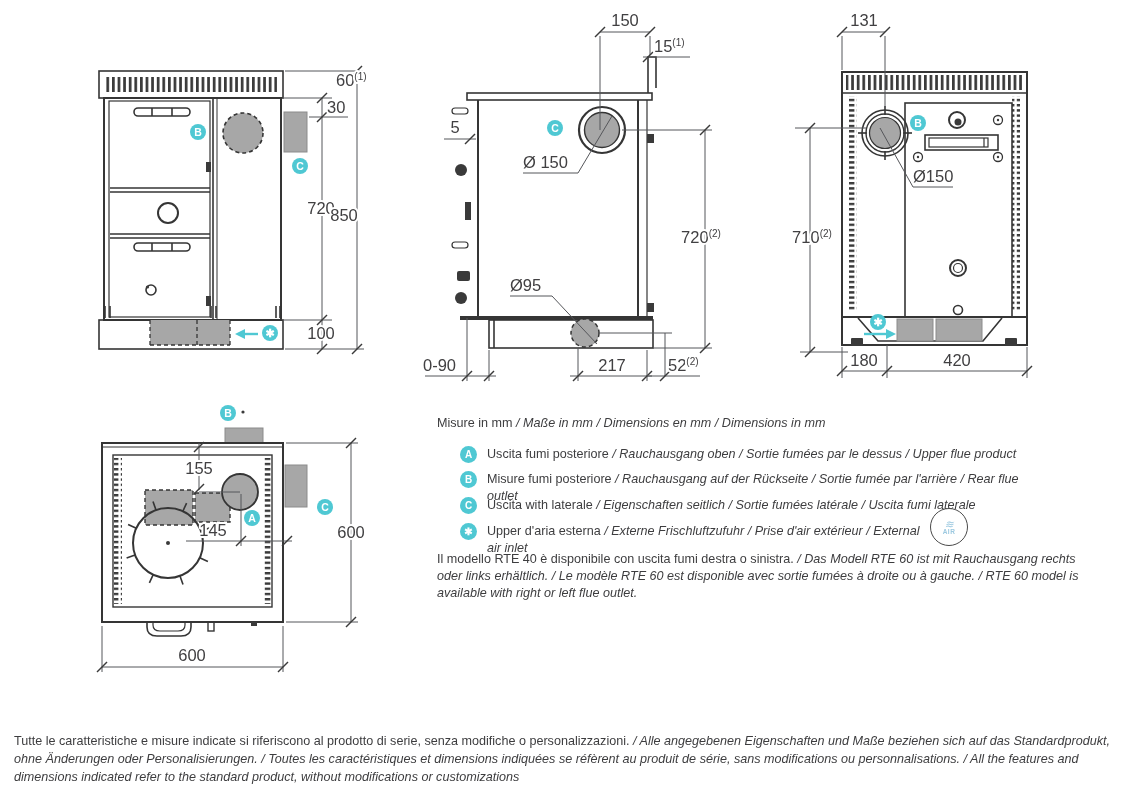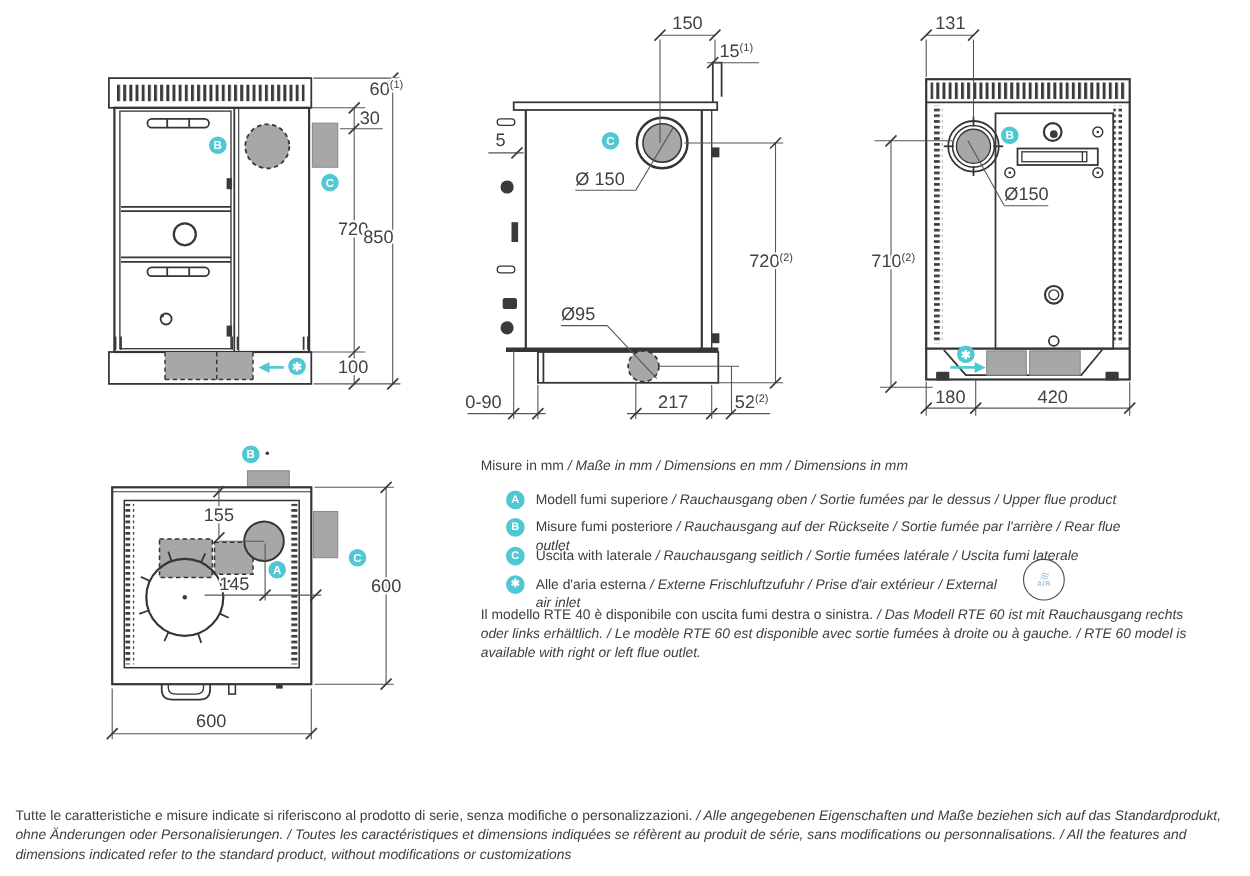--- a/index.html
+++ b/index.html
@@ -330,33 +330,33 @@
       <text class="dim" x="192" y="661" text-anchor="middle">600</text>
     </g>
   </svg>
 
   <div class="abs txt" style="left:437px;top:415px;width:560px;">
     <span>Misure in mm</span><span class="it"> / Maße in mm / Dimensions en mm / Dimensions in mm</span>
   </div>
 
   <div class="legend-row txt" style="left:460px;top:446px;width:560px;">
     <span class="lbadge">A</span>
-    <span><span>Modell fumi superiore</span><span class="it"> / Rauchausgang oben  / Sortie fumées par le dessus / Upper flue product</span></span>
+    <span><span>Uscita fumi posteriore</span><span class="it"> / Rauchausgang oben  / Sortie fumées par le dessus / Upper flue product</span></span>
   </div>
   <div class="legend-row txt" style="left:460px;top:471px;width:560px;">
     <span class="lbadge">B</span>
     <span><span>Misure fumi posteriore </span><span class="it"> / Rauchausgang auf der Rückseite / Sortie fumée par l'arrière / Rear flue outlet</span></span>
   </div>
   <div class="legend-row txt" style="left:460px;top:497px;width:560px;">
     <span class="lbadge">C</span>
-    <span><span>Uscita with laterale</span><span class="it"> / Rauchausgang seitlich  / Sortie fumées latérale / Uscita fumi laterale</span></span>
+    <span><span>Uscita with laterale</span><span class="it"> / Eigenschaften seitlich  / Sortie fumées latérale / Uscita fumi laterale</span></span>
   </div>
   <div class="legend-row txt" style="left:460px;top:523px;width:460px;">
     <span class="lbadge">✱</span>
-    <span><span>Alle d'aria esterna</span><span class="it"> / Externe Frischluftzufuhr / Prise d'air extérieur / External air inlet</span></span>
+    <span><span>Upper d'aria esterna</span><span class="it"> / Externe Frischluftzufuhr / Prise d'air extérieur / External air inlet</span></span>
   </div>
 
   <div class="air-badge" style="left:930px;top:508px;">
     <span class="air-swirl">≋</span>
     <span class="air-word">AIR</span>
   </div>
 
   <div class="abs txt" style="left:437px;top:551px;width:652px;">
     <span>Il modello RTE 40 è disponibile con uscita fumi destra o sinistra.</span><span class="it"> / Das Modell RTE 60 ist mit Rauchausgang rechts oder links erhältlich. / Le modèle RTE 60 est disponible avec sortie fumées à droite ou à gauche. / RTE 60 model is available with right or left flue outlet.</span>
   </div>

